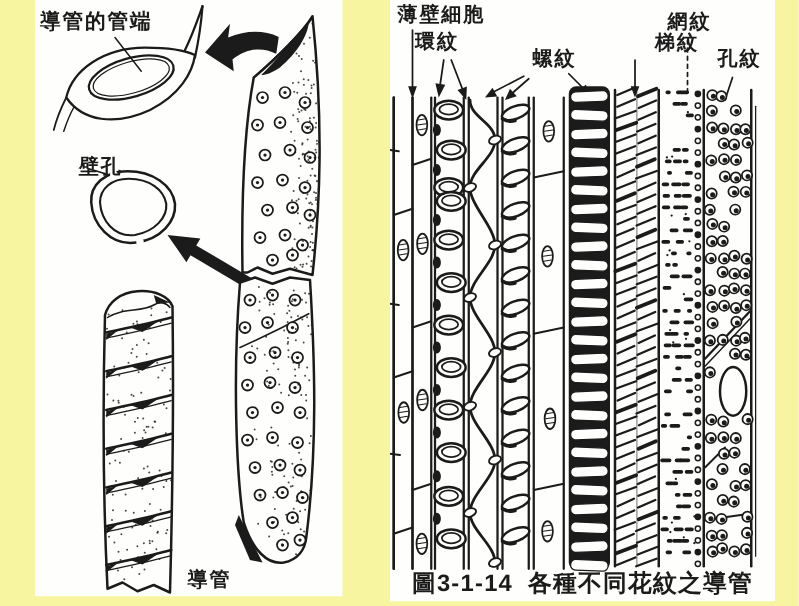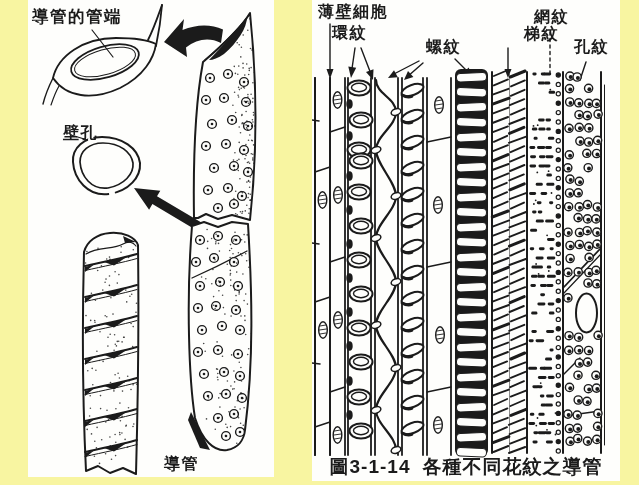--- a/index.html
+++ b/index.html
@@ -636,21 +636,21 @@
             <circle cx="103.0" cy="389.5" r="0.8" fill="#1b1b1b" opacity="0.8"></circle>
             <circle cx="81.5" cy="276.0" r="0.8" fill="#1b1b1b" opacity="0.8"></circle>
             <circle cx="58.0" cy="315.6" r="0.8" fill="#1b1b1b" opacity="0.8"></circle>
             <circle cx="57.6" cy="263.0" r="0.8" fill="#1b1b1b" opacity="0.8"></circle>
           </g>
       </g>
     </svg>
 
     <div class="lbl" style="left:4px; top:6px; font-size:16.5px;">導管的管端</div>
     <div class="lbl" style="left:7px; top:123px;margin-left:28px;">壁孔</div>
-    <div class="lbl" style="left:136px; top:454px;">導管</div>
+    <div class="lbl" style="left:122px; top:454px;">導管</div>
   </div>
 
   <div class="panel" id="rightPanel">
     <svg id="svgR" width="308" height="481" viewBox="0 0 308 481">
 
       <g id="gPointers" stroke="#1b1b1b" fill="#1b1b1b">
         <line x1="18" y1="24" x2="18" y2="72" stroke-width="1.4"></line>
         <polygon points="14.5,69 21.5,69 18,79" stroke="none"></polygon>
         <line x1="43" y1="48" x2="39.5" y2="72" stroke-width="1.4"></line>
         <polygon points="36.3,66.5 44.2,67.7 39,78" stroke="none"></polygon>

